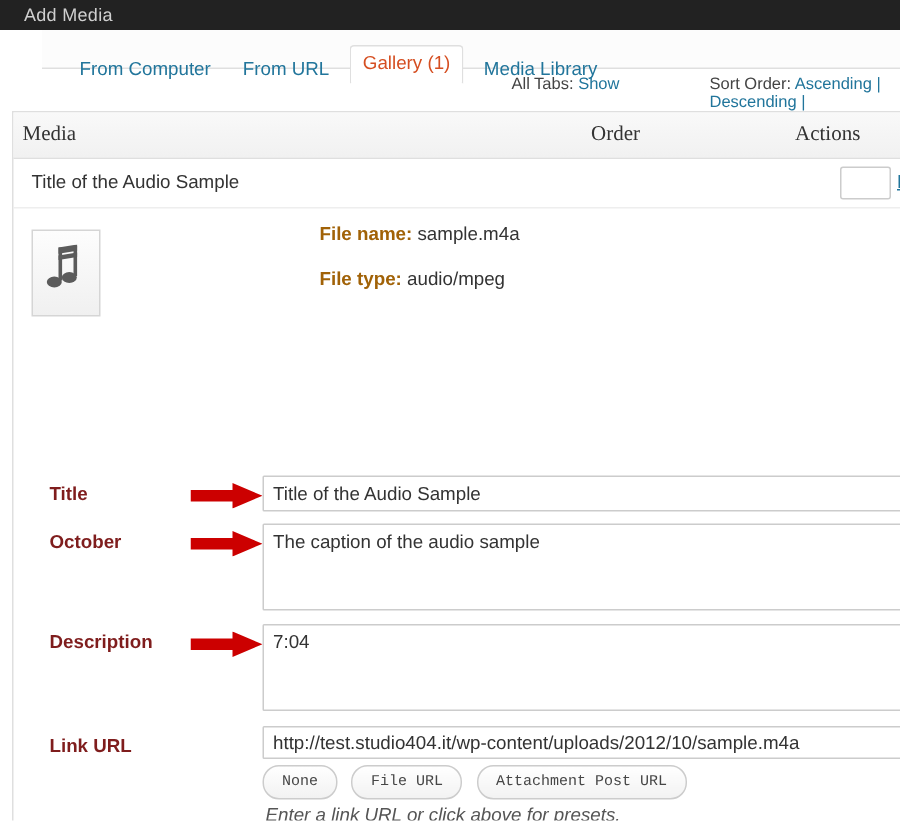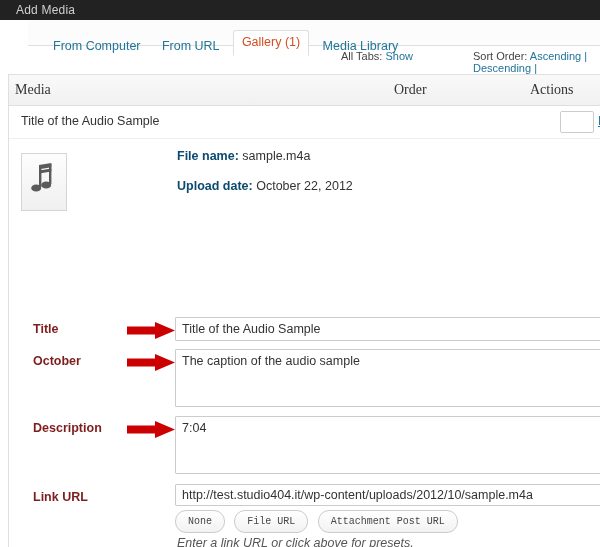--- a/index.html
+++ b/index.html
@@ -164,21 +164,21 @@
   .meta {
     position: absolute;
     left: 168px;
     top: 10px;
   }
   .meta-line {
     font-size: 12.5px;
     color: #333333;
     margin-bottom: 16px;
   }
-  .meta-line b { color: #0c4a6e; }
+  .meta-line b { color: #a16207; margin-left: 36px; }
 
   
   .form { position: relative; }
   .frow { position: relative; }
 
   .flabel {
     position: absolute;
     left: 24px;
     font-size: 12.5px;
     font-weight: bold;
@@ -286,22 +286,22 @@
         </g>
       </svg>
     </div>
 
     <div class="meta">
       <div class="meta-line">
         <b>File name:</b>
         <span>sample.m4a</span>
       </div>
       <div class="meta-line">
-        <b>Upload date:</b>
-        <span>October 22, 2012</span>
+        <b>File type:</b>
+        <span>audio/mpeg</span>
       </div>
     </div>
 
     <div class="form">
 
       <div class="frow">
         <span class="flabel" style="top:183px;">Title</span>
         <svg class="arrow" style="top:183px;" viewBox="0 0 48 17">
           <polygon points="0,4.6 28,4.6 28,0 48,8.5 28,17 28,12.4 0,12.4" fill="#cc0000"></polygon>
         </svg>

